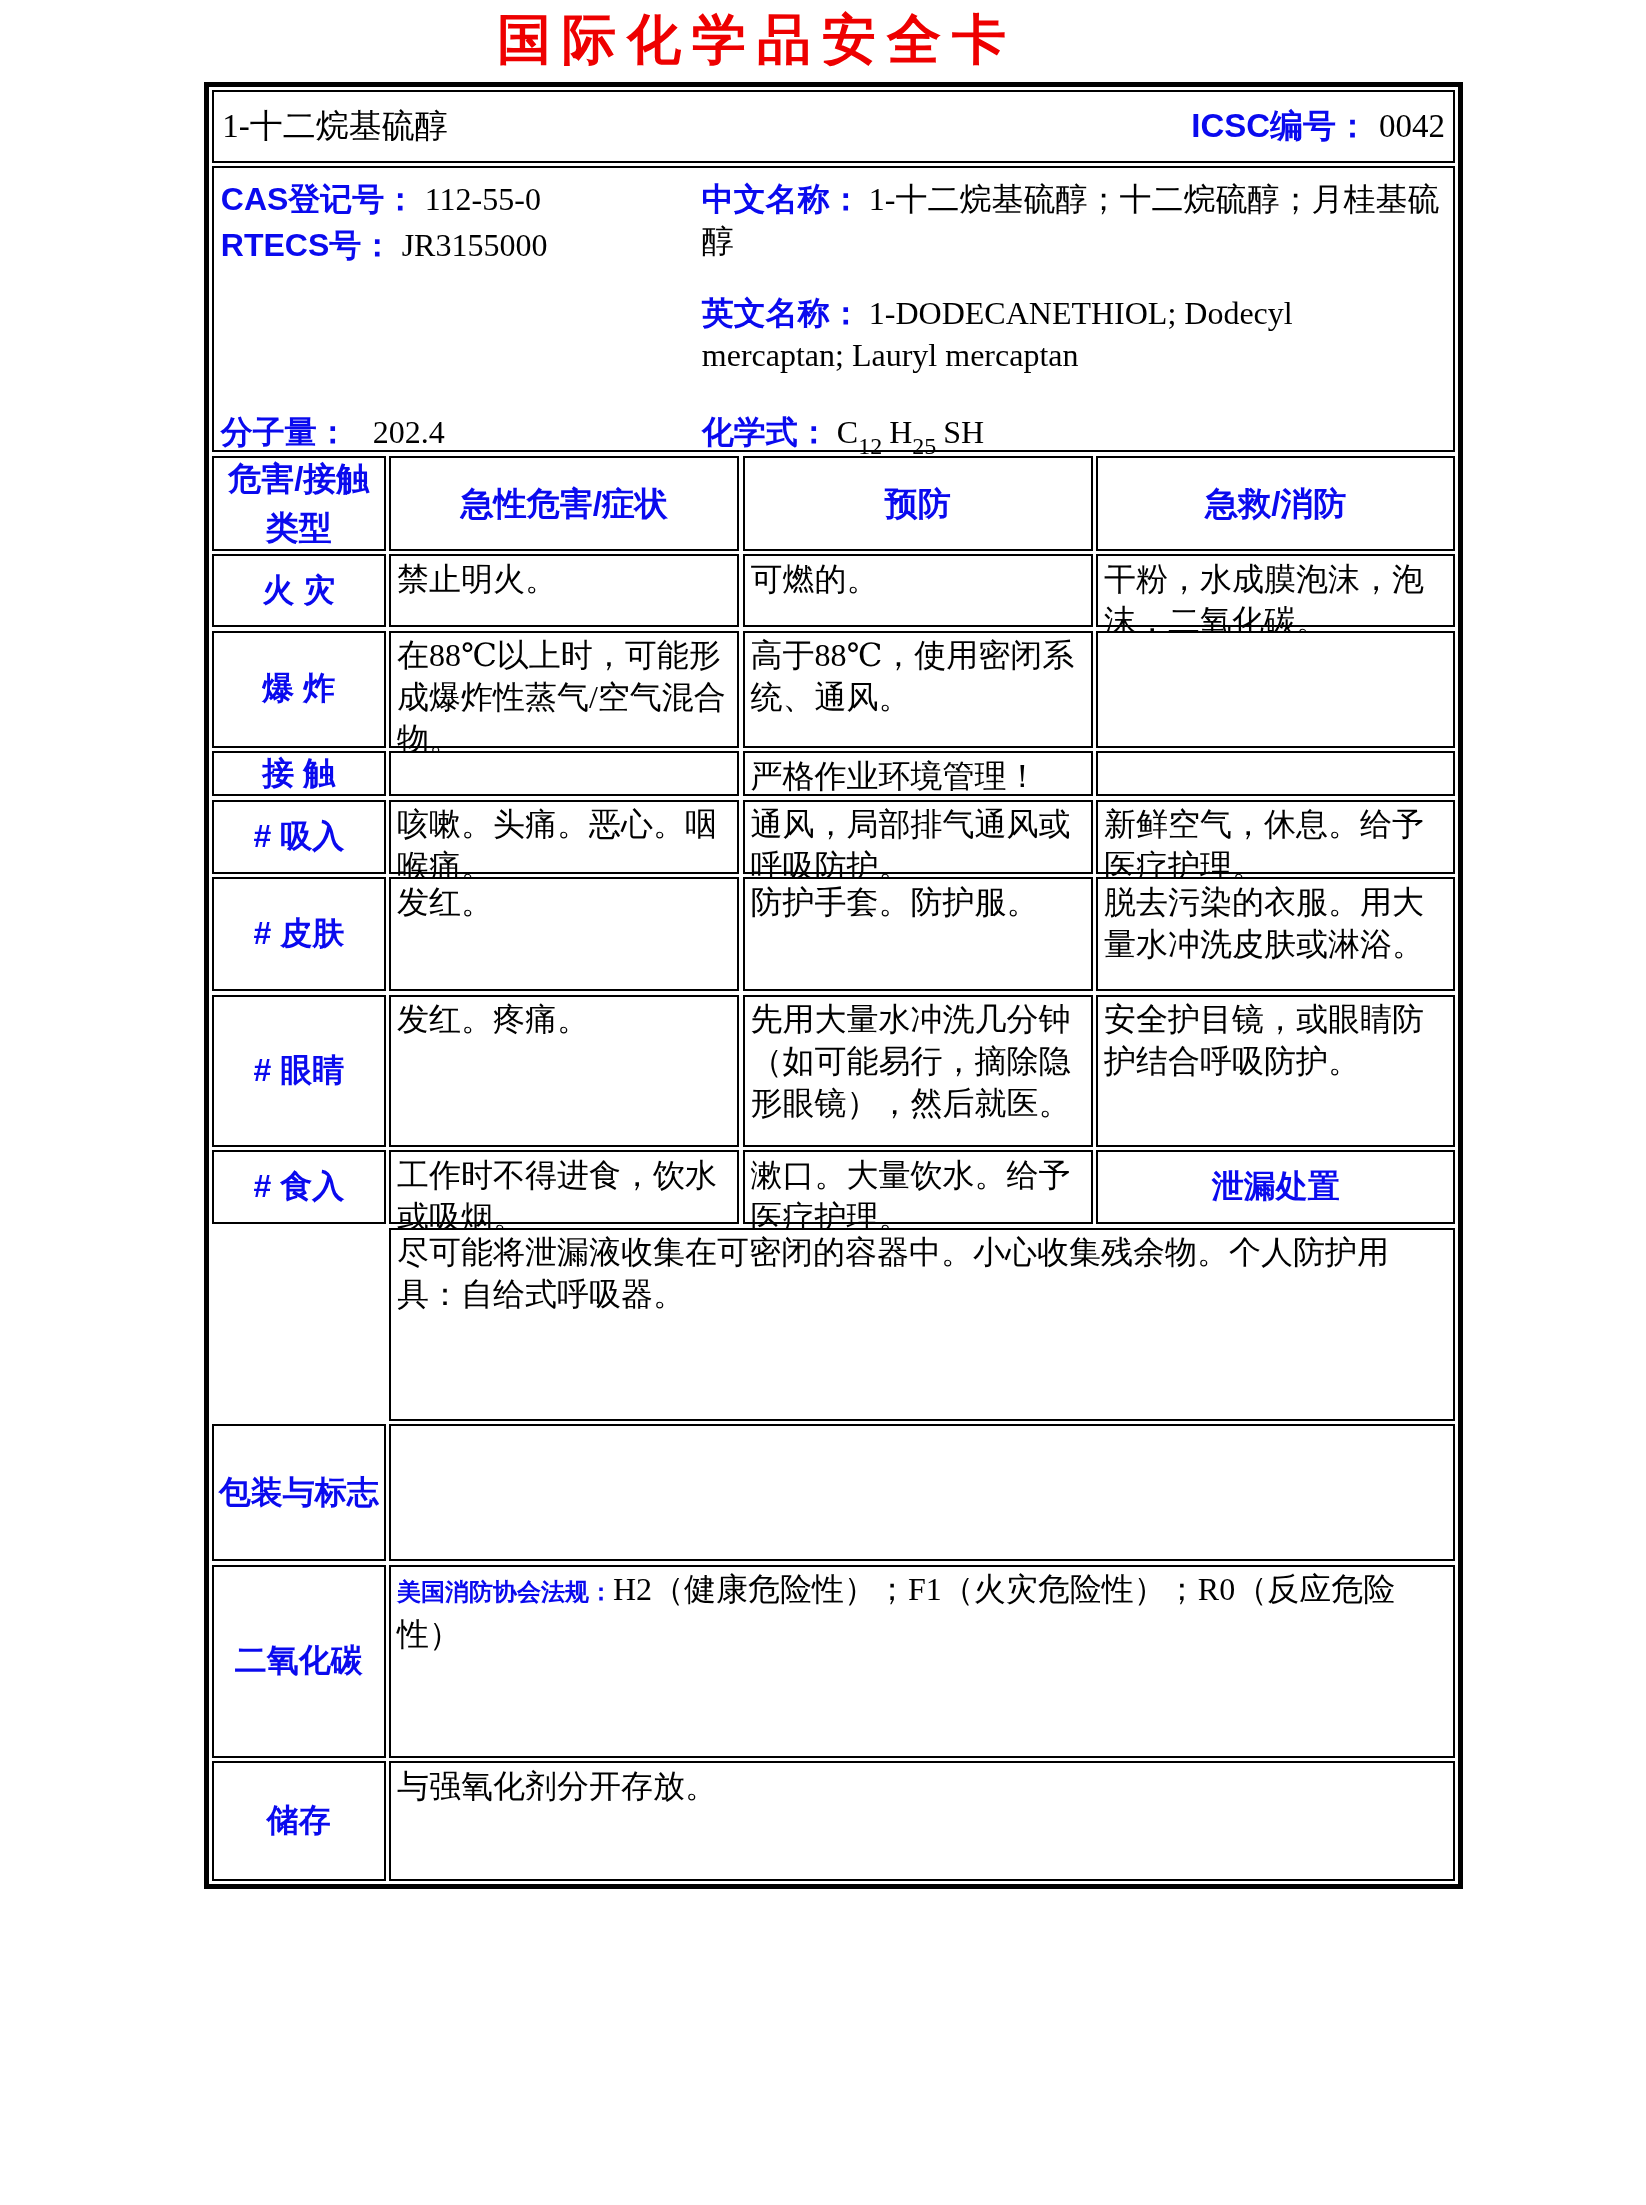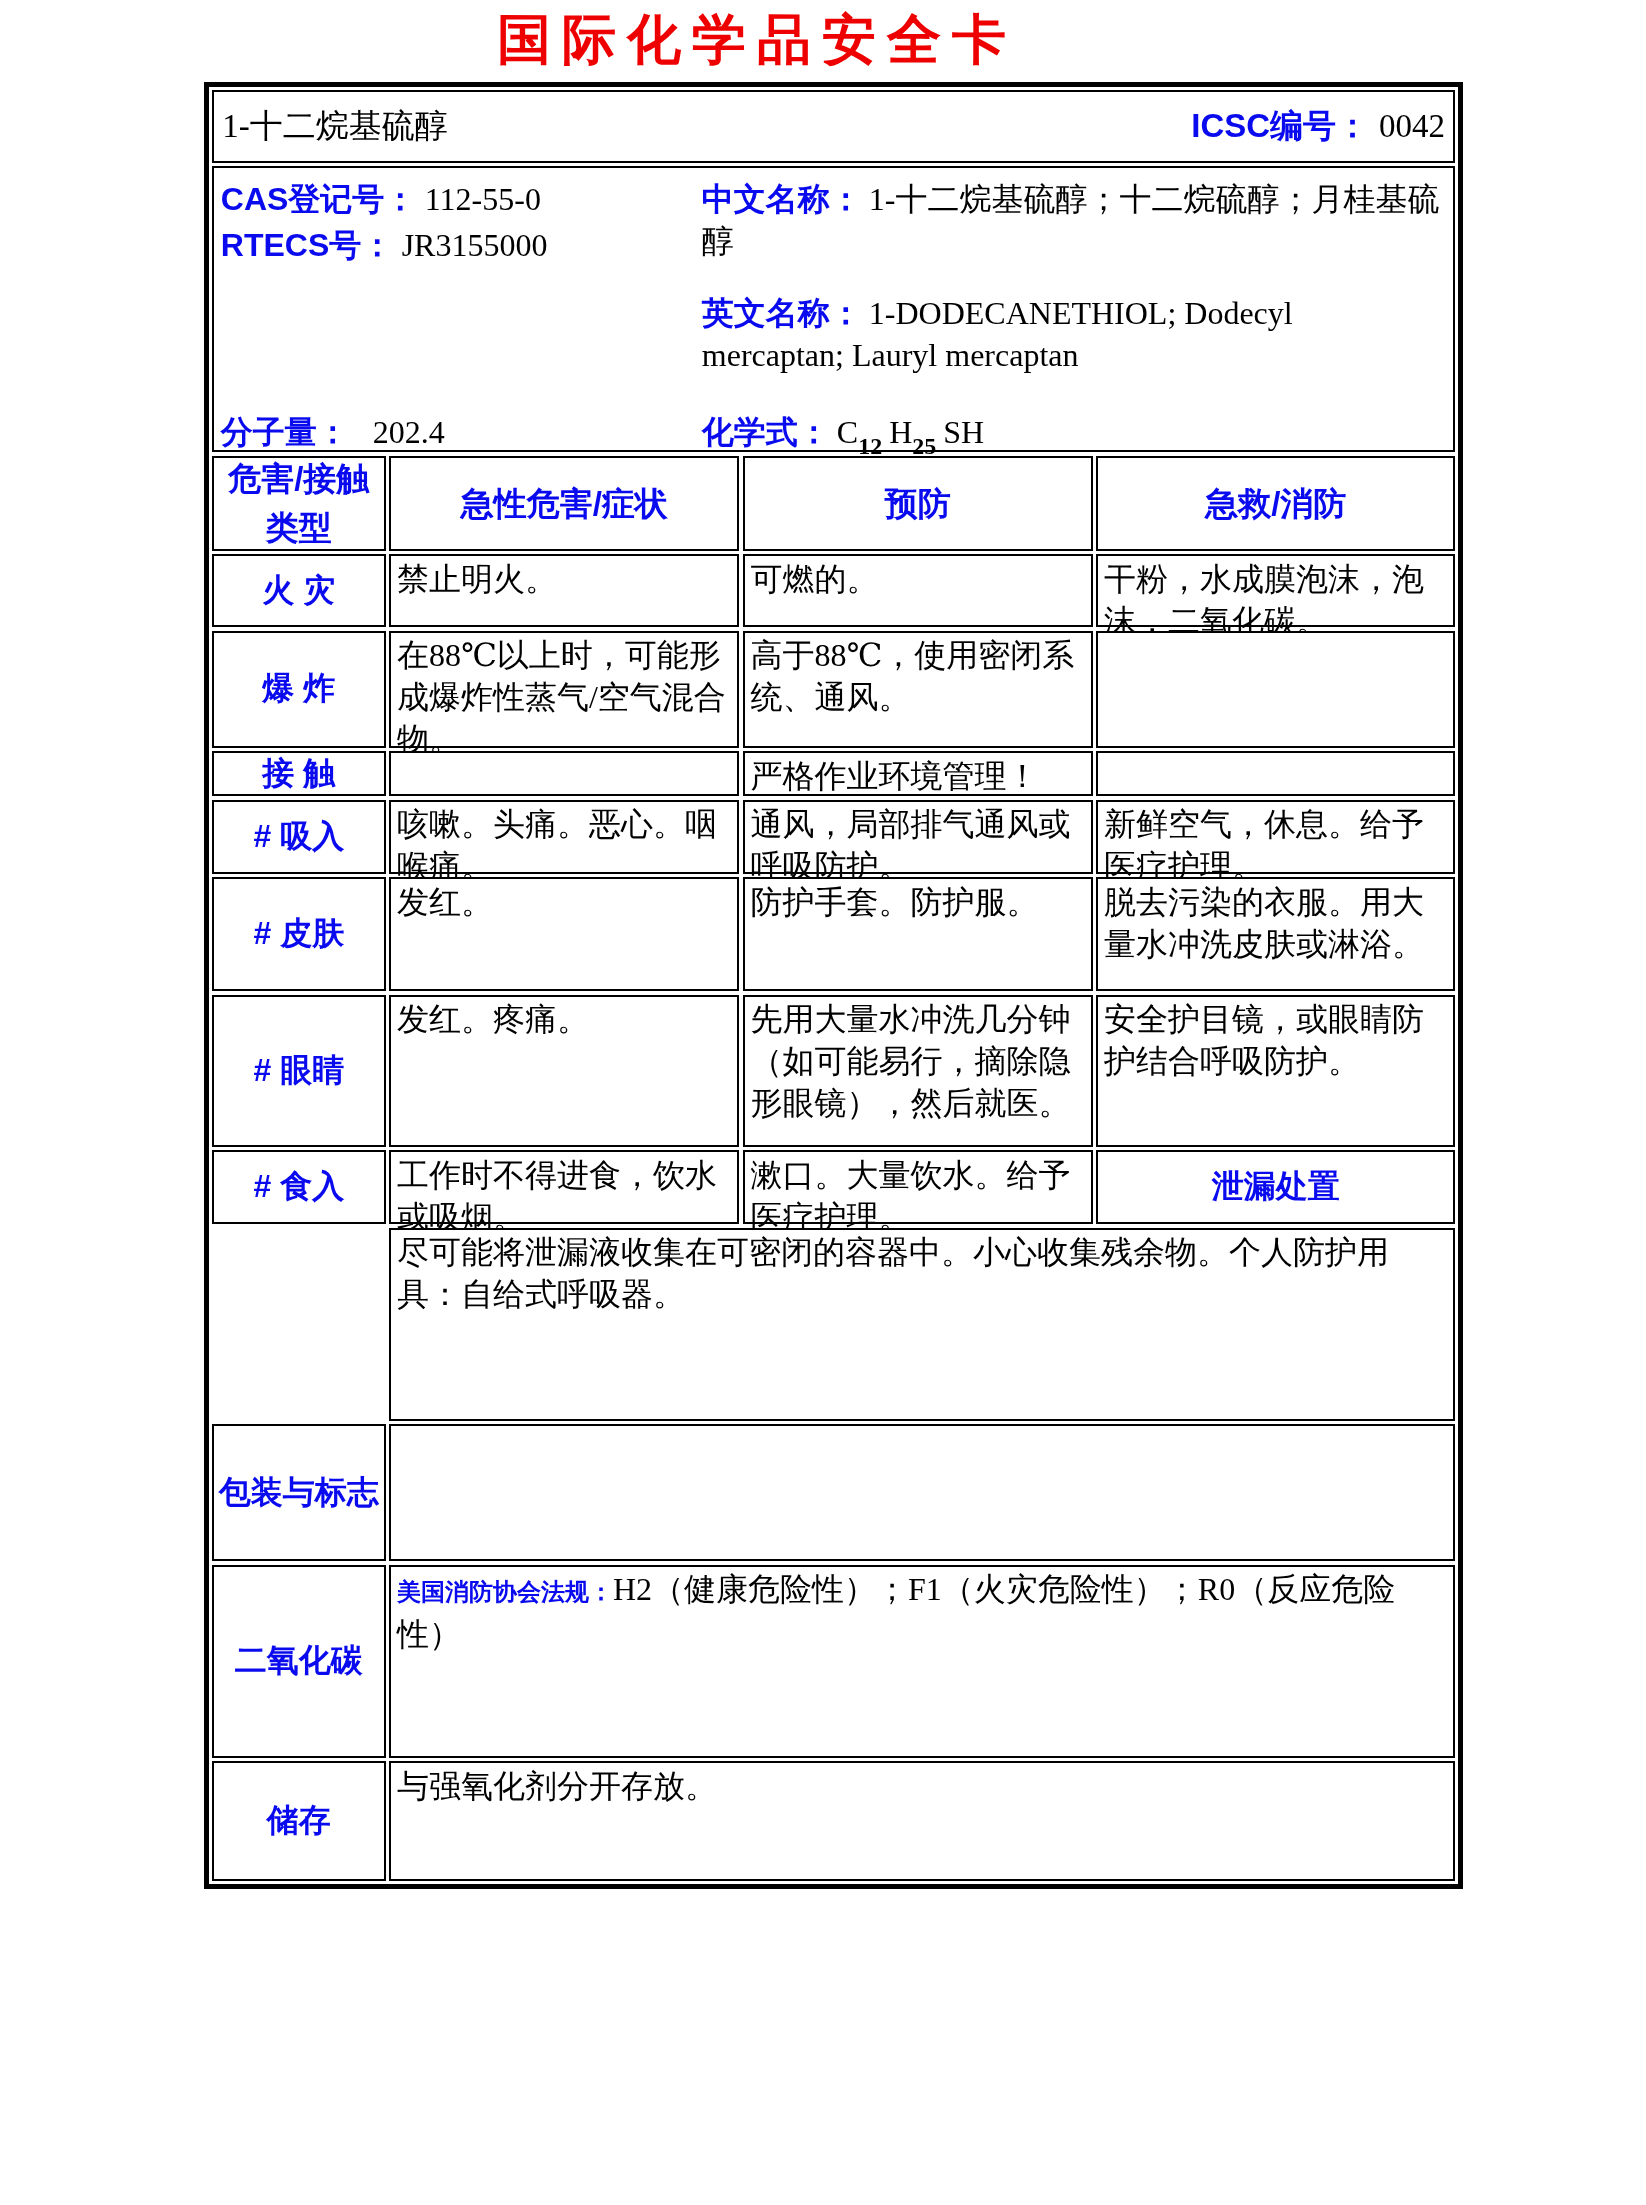--- a/index.html
+++ b/index.html
@@ -56,21 +56,20 @@
   .id-item { position: absolute; white-space: nowrap; }
   .id-item .val { margin-left: 8.4px; }
   .id-block { position: absolute; left: 488px; width: 742px; white-space: normal; }
   .id-block .val { margin-left: 7px; }
   .pre-wrap { white-space: pre-line; }
   .mw-gap { margin-left: 24px !important; }
   sub.fsub {
     font-size: 24px;
     vertical-align: -11px;
     line-height: 0;
-    font-weight: bold;
   }
 
   
   .colhead {
     display: flex; align-items: center; justify-content: center;
     text-align: center;
     font-family: "Liberation Sans", "DejaVu Sans", sans-serif;
     font-weight: bold;
     font-size: 33px;
     line-height: 49px;

